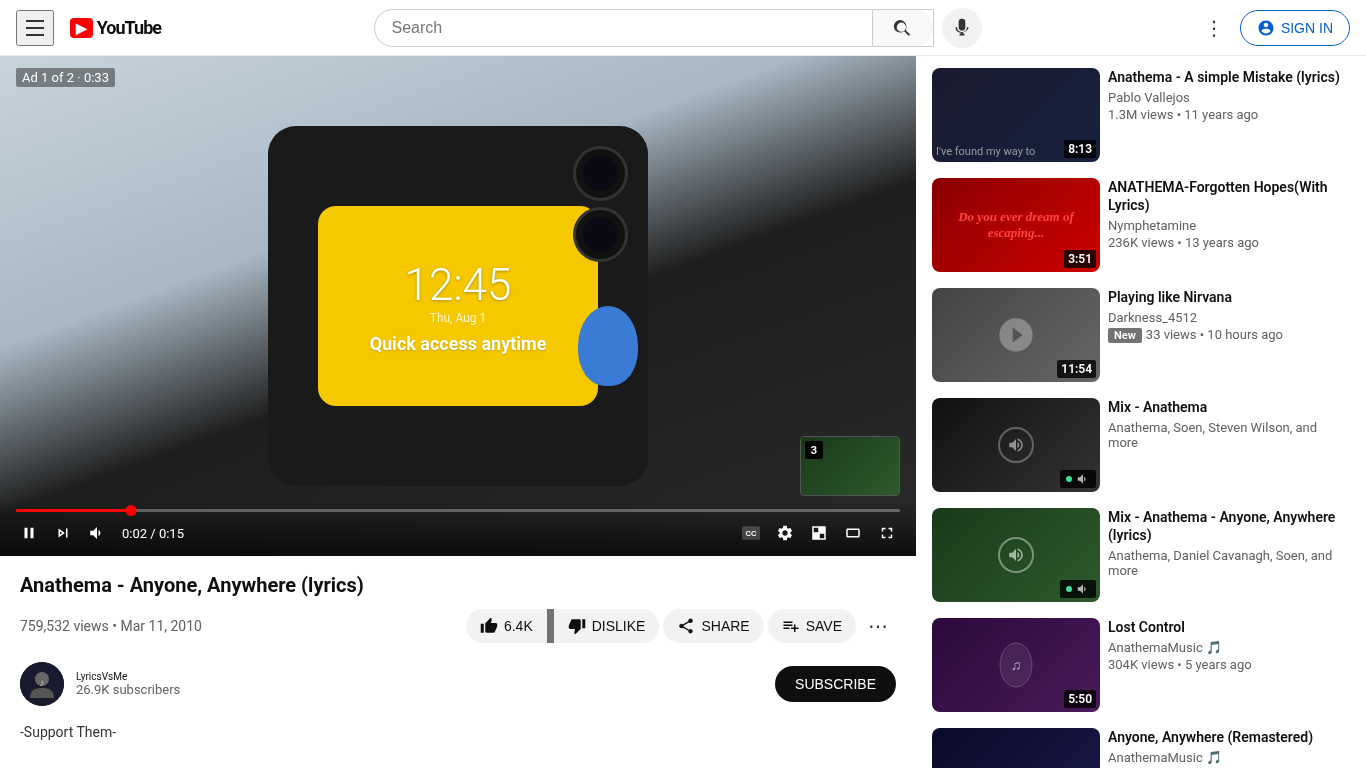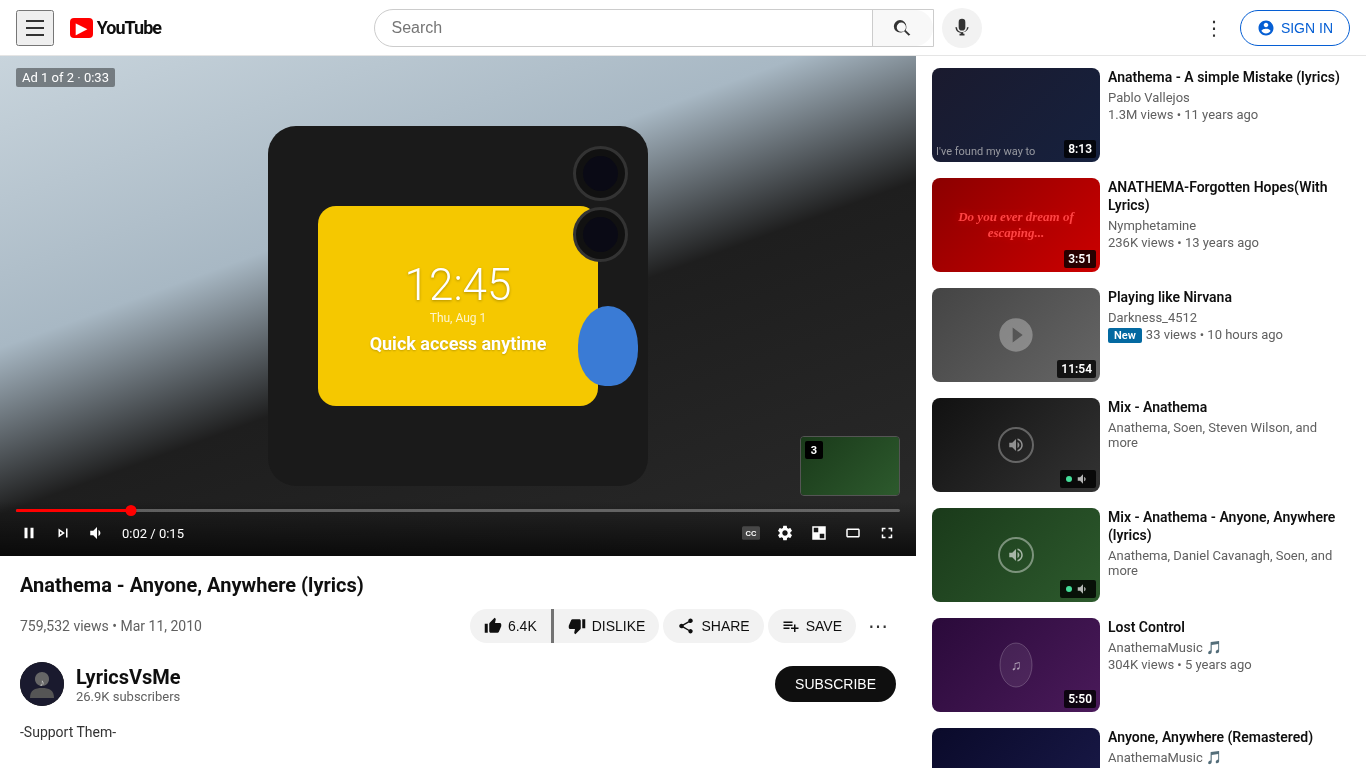--- a/index.html
+++ b/index.html
@@ -114,34 +114,34 @@
     .video-info { padding: 16px 20px 0; }
     .video-title { font-size: 20px; font-weight: 700; line-height: 1.3; margin-bottom: 8px; }
     .video-meta { display: flex; align-items: center; justify-content: space-between; flex-wrap: wrap; gap: 8px; }
     .video-stats { color: #606060; font-size: 14px; }
     .video-actions { display: flex; align-items: center; gap: 4px; }
     .action-btn {
       display: flex; align-items: center; gap: 6px; padding: 8px 14px;
       border: none; background: #f2f2f2; border-radius: 20px; cursor: pointer;
       font-size: 14px; font-weight: 500; color: #0f0f0f;
     }
-    .action-btn.like { border-radius: 20px 0 0 20px; border-right: 3px solid #737373; }
+    .action-btn.like { border-radius: 20px 0 0 20px; border-right: 7px solid #737373; }
     .action-btn.dislike { border-radius: 0 20px 20px 0; }
     .like-group { display: flex; }
     .more-btn { background: none; border: none; cursor: pointer; padding: 8px; font-size: 20px; color: #333; }
 
     
     .channel-row { display: flex; align-items: center; justify-content: space-between; padding: 16px 20px; }
     .channel-info { display: flex; align-items: center; gap: 12px; }
     .channel-avatar {
       width: 44px; height: 44px; border-radius: 50%; background: #333;
       display: flex; align-items: center; justify-content: center; overflow: hidden;
     }
     .avatar-icon { width: 100%; height: 100%; display: flex; align-items: center; justify-content: center; }
-    .channel-name { font-size: 20px; font-weight: 700; }
+    .channel-name { font-size: 10px; font-weight: 400; }
     .channel-subs { font-size: 13px; color: #606060; }
     .subscribe-btn {
       background: #0f0f0f; color: #fff; border: none; border-radius: 20px;
       padding: 10px 20px; font-size: 14px; font-weight: 500; cursor: pointer;
     }
 
     
     .description { padding: 0 20px 16px; font-size: 14px; color: #333; line-height: 1.5; }
 
     
@@ -156,21 +156,21 @@
     .thumb-live {
       position: absolute; bottom: 4px; right: 4px;
       background: rgba(0,0,0,0.8); color: #fff; font-size: 10px; font-weight: 600;
       padding: 2px 6px; border-radius: 2px; display: flex; align-items: center; gap: 4px;
     }
     .thumb-live::before { content: ''; width: 6px; height: 6px; background: #4d9; border-radius: 50%; }
     .sidebar-info { flex: 1; }
     .sidebar-title { font-size: 14px; font-weight: 600; line-height: 1.3; margin-bottom: 4px; display: -webkit-box; -webkit-line-clamp: 2; -webkit-box-orient: vertical; overflow: hidden; }
     .sidebar-channel { font-size: 13px; color: #606060; margin-bottom: 2px; }
     .sidebar-meta { font-size: 13px; color: #606060; }
-    .badge-new { background: #0369a1; color: #fff; font-size: 11px; padding: 1px 6px; border-radius: 2px; font-weight: 600; display: inline-block; margin-right: 4px; }
+    .badge-new { background: #737373; color: #fff; font-size: 11px; padding: 1px 6px; border-radius: 2px; font-weight: 600; display: inline-block; margin-right: 4px; }
     .tb-green { background: linear-gradient(135deg, #1a3a1a, #2d5a2d); }
   </style>
 </head>
 <body>
 
 <header class="header">
   <div class="header-left">
     <button class="hamburger-icon" aria-label="Menu">
       <span></span>
         <span></span>

